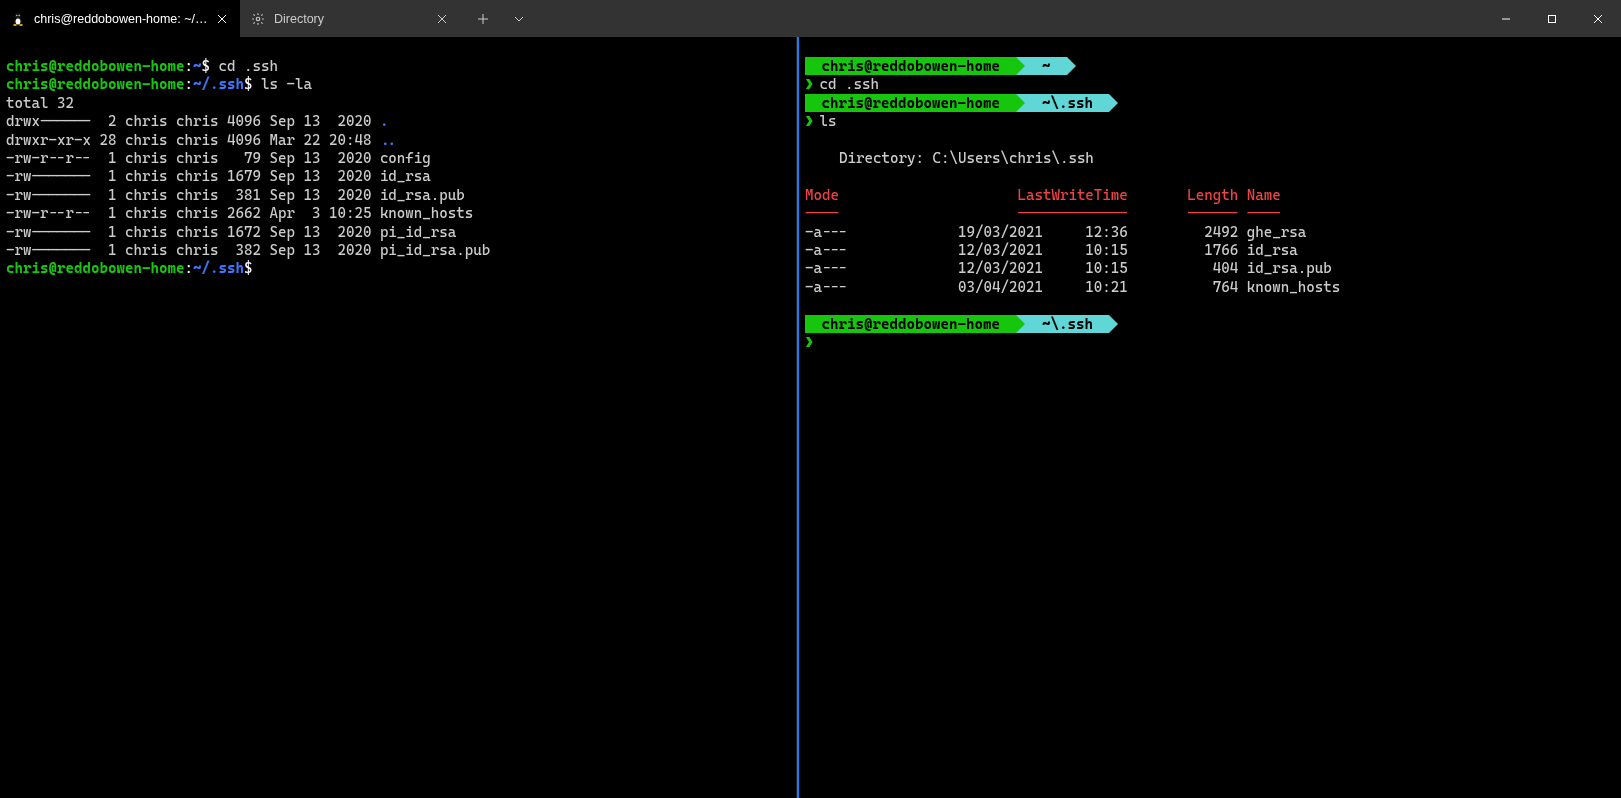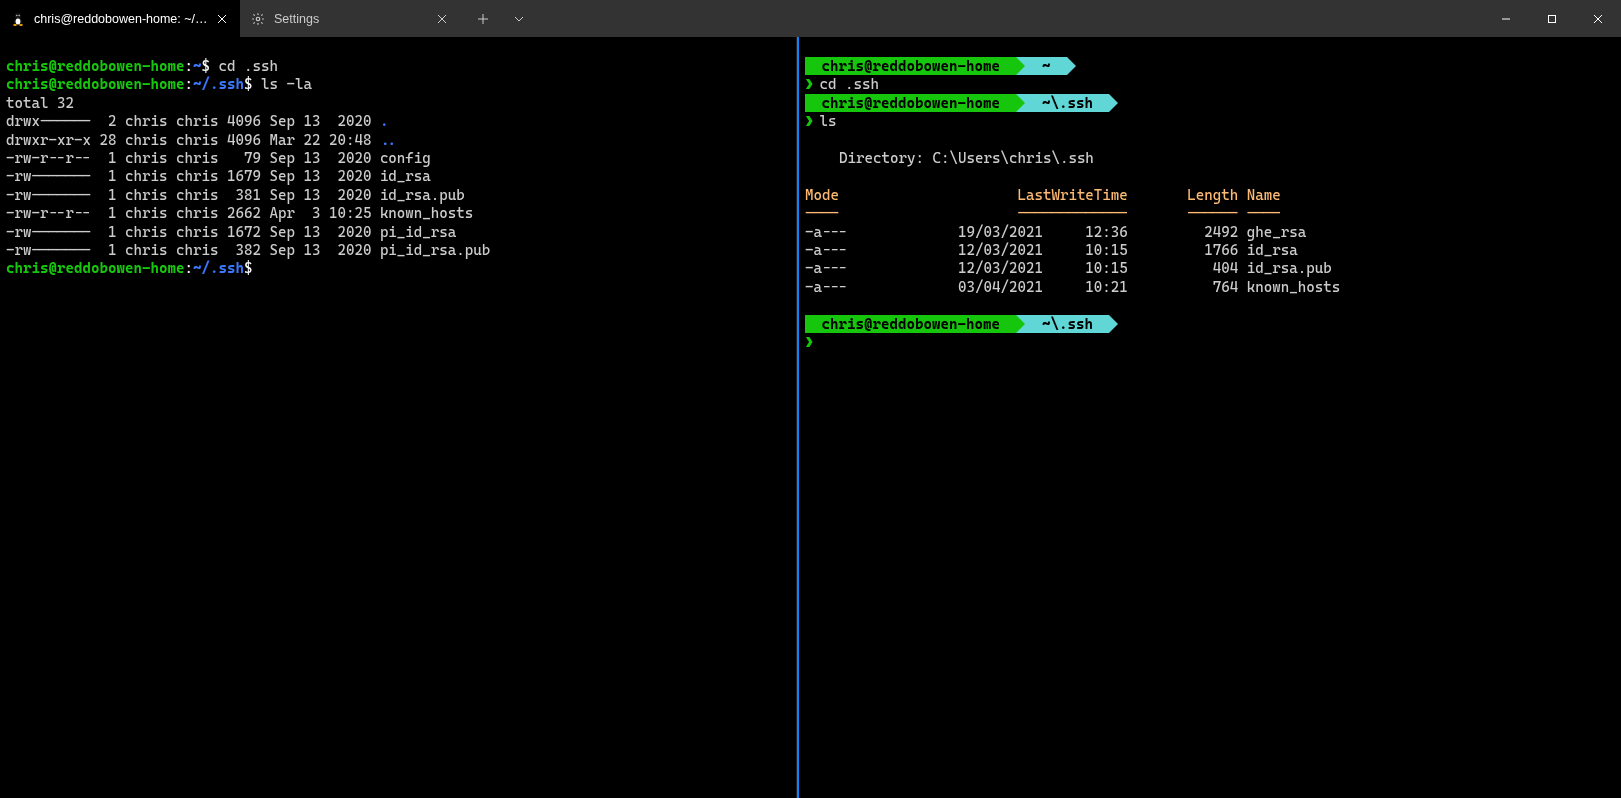--- a/index.html
+++ b/index.html
@@ -109,21 +109,21 @@
     border-bottom:9.2px solid transparent;
     border-left:9px solid currentColor;
     display:inline-block;
   }
   .seg-arrow.green-to-cyan { color:#16c60c; background:#61d6d6; }
   .seg-arrow.cyan-to-black { color:#61d6d6; background:#000; }
   .prompt-arrow { color:#16c60c; font-weight:bold; margin-right:6px;}
   .ps-text { color:#cccccc; }
 
   
-  .hdr { color:#fdba74; }
+  .hdr { color:#ef4444; }
 
   svg { display:block; }
 </style>
 </head>
 <body>
 
 <div class="titlebar">
   <div class="tabs-area">
 
     <div class="tab active">
@@ -149,21 +149,21 @@
       </span>
     </div>
 
     <div class="tab" style="min-width:200px;">
       <span class="tab-icon">
         <svg width="14" height="14" viewBox="0 0 24 24" fill="none" stroke="#ccc" stroke-width="2">
           <circle cx="12" cy="12" r="3"></circle>
           <path d="M12 2v3M12 19v3M4.2 4.2l2.1 2.1M17.7 17.7l2.1 2.1M2 12h3M19 12h3M4.2 19.8l2.1-2.1M17.7 6.3l2.1-2.1"></path>
         </svg>
       </span>
-      <span class="tab-title">Settings</span>
+      <span class="tab-title">Directory</span>
       <span class="tab-close">
         <svg width="10" height="10" viewBox="0 0 10 10">
             <path d="M1 1 L9 9 M9 1 L1 9" stroke="#ccc" stroke-width="1"></path>
           </svg>
       </span>
     </div>
 
     <div class="titlebar-controls">
       <div class="tb-btn">
         <svg width="12" height="12" viewBox="0 0 12 12">

